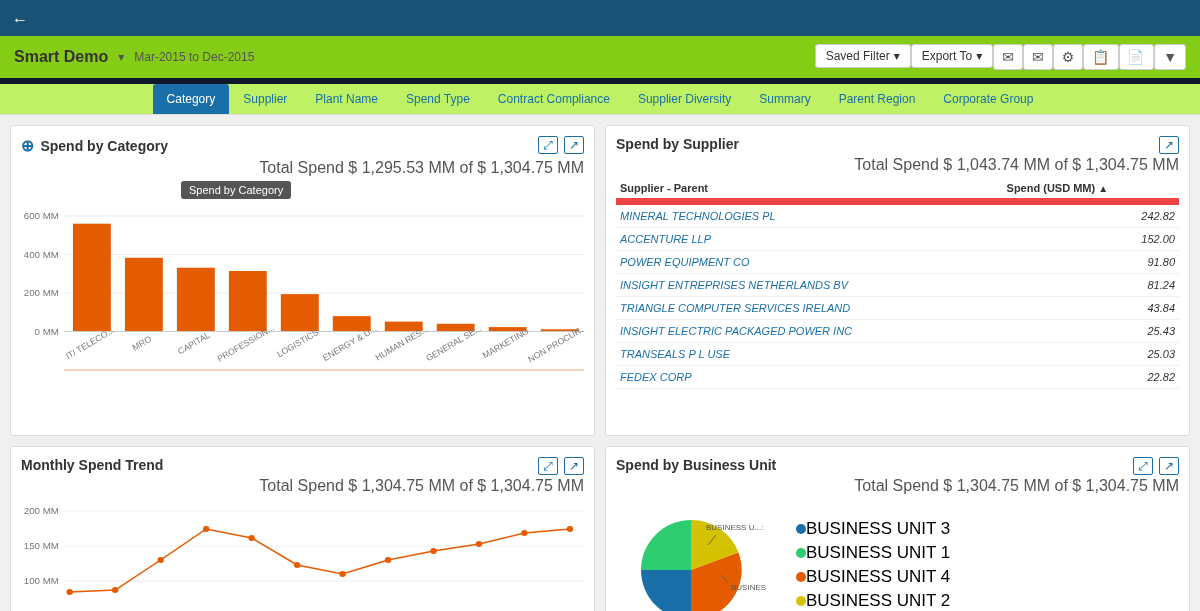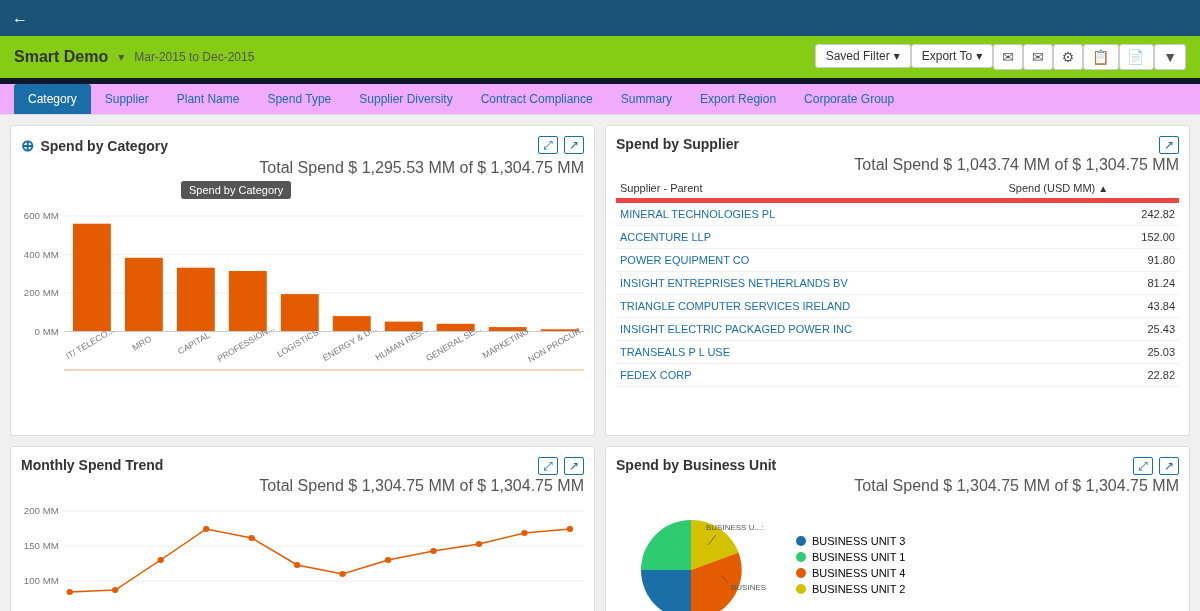--- a/index.html
+++ b/index.html
@@ -68,25 +68,26 @@
       border: 1px solid #ccc;
       border-radius: 3px;
       padding: 4px 8px;
       cursor: pointer;
       font-size: 14px;
       color: #555;
     }
 
     
     .tabs-bar {
-      background: #f0abfc;
+      background: #bef264;
       display: flex;
       align-items: center;
       padding: 0 14px;
       border-bottom: 1px solid #ddd;
+      justify-content: center;
     }
     .tab {
       padding: 8px 14px;
       font-size: 12px;
       cursor: pointer;
       border: none;
       background: none;
       color: #1a6fa8;
       white-space: nowrap;
     }
@@ -163,31 +164,32 @@
     .supplier-table {
       width: 100%;
       border-collapse: collapse;
       margin-top: 4px;
     }
     .supplier-table th {
       font-size: 11px;
       color: #333;
       text-align: left;
       padding: 4px 4px;
-      border-bottom: 5px solid #ef4444;
-      font-weight: normal;
+      border-bottom: 7px solid #ef4444;
+      font-weight: bold;
       margin-left: 47px;
     }
     .supplier-table th.right {
       text-align: left;
     }
     .supplier-table td {
       padding: 5px 4px;
       font-size: 11px;
       border-bottom: 1px solid #f0f0f0;
+      font-style: italic;
     }
     .supplier-table td.name {
       color: #1a6fa8;
       cursor: pointer;
     }
     .supplier-table td.amount {
       text-align: right;
       color: #333;
     }
     .sort-arrow {
@@ -219,22 +221,21 @@
     .bu-legend {
       flex: 1;
       padding-left: 20px;
       display: flex;
       flex-direction: column;
       gap: 4px;
     }
     .bu-legend-item {
       display: flex;
       align-items: center;
-      gap: 6px;
-      font-size: 11px;
+      font-size: 17px;
     }
     .legend-dot {
       width: 10px;
       height: 10px;
       border-radius: 50%;
       flex-shrink: 0;
     }
   </style>
 </head>
 <body>
@@ -265,24 +266,24 @@
     <button class="header-icon-btn">📄</button>
     <button class="header-icon-btn">▼</button>
   </div>
 </div>
 
 <div class="tabs-bar" id="tabs-container">
     <button class="tab active">Category</button>
     <button class="tab">Supplier</button>
     <button class="tab">Plant Name</button>
     <button class="tab">Spend Type</button>
+    <button class="tab">Contract Compliance</button>
     <button class="tab">Supplier Diversity</button>
-    <button class="tab">Contract Compliance</button>
     <button class="tab">Summary</button>
-    <button class="tab">Export Region</button>
+    <button class="tab">Parent Region</button>
     <button class="tab">Corporate Group</button>
   </div>
 
 <div class="main-content">
 
   <div class="card">
     <div class="card-title">
       <span class="card-title-icon">⊕</span>
       <span>Spend by Category</span>
     </div>

